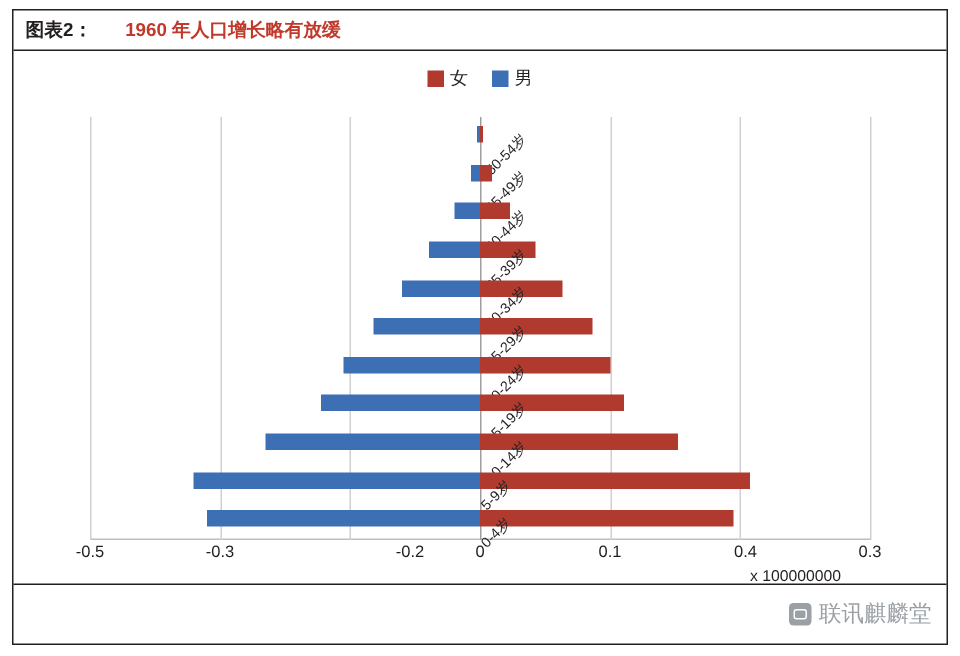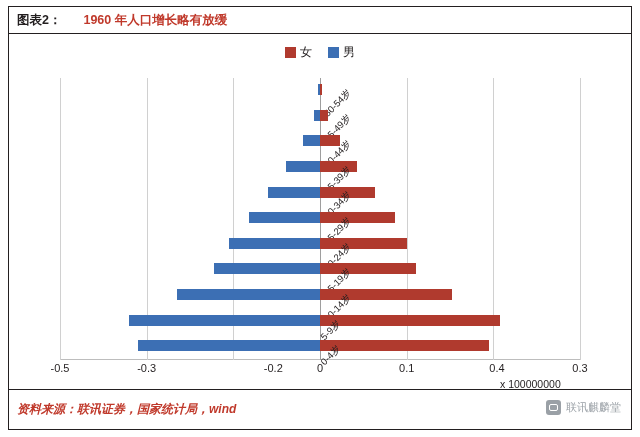--- a/index.html
+++ b/index.html
@@ -10,21 +10,21 @@
   }
   .frame{position:absolute;left:8px;top:6px;width:624px;height:424px;border:1px solid #231f20;box-sizing:border-box;}
   
   .header{position:absolute;left:9px;top:7px;width:622px;height:27px;border-bottom:1px solid #231f20;box-sizing:border-box;display:flex;align-items:center;}
   .header .fignum{font-size:12.5px;font-weight:bold;color:#231f20;margin-left:8px;letter-spacing:0px;}
   .header .figtitle{font-size:12.5px;font-weight:bold;color:#c0392b;margin-left:22px;}
   
   .footer{position:absolute;left:9px;top:389px;width:622px;height:40px;border-top:1px solid #231f20;box-sizing:border-box;}
   .footer .src{position:absolute;left:8px;top:11px;font-size:12px;color:#c0392b;font-style:italic;font-weight:bold;}
   .footer .wm{position:absolute;right:10px;top:10px;display:flex;align-items:center;gap:5px;}
-  .footer .wm-text{font-size:11px;color:#9aa0a6;}
+  .footer .wm-text{font-size:15px;color:#9aa0a6;}
   .wm-logo{width:15px;height:15px;border-radius:3px;background:#9aa0a6;position:relative;}
   .wm-logo:before{content:"";position:absolute;left:3px;top:4px;width:9px;height:7px;border:1.4px solid #ffffff;border-radius:2px;box-sizing:border-box;}
   
   .legend{position:absolute;left:0;top:44px;width:640px;display:flex;justify-content:center;align-items:center;gap:16px;}
   .legend .item{display:flex;align-items:center;gap:4px;font-size:12px;color:#231f20;}
   .sw{width:11px;height:11px;display:inline-block;}
   .sw-f{background:#b03a2e;}
   .sw-m{background:#3c6fb4;}
   
   .chart{position:absolute;left:60px;top:78px;width:520px;height:290px;}
@@ -134,18 +134,17 @@
       <div class="xtick" style="left: 173.333px; margin-left: 40px;">-0.2</div>
       <div class="xtick" style="left: 260px;">0</div>
       <div class="xtick" style="left: 346.667px;">0.1</div>
       <div class="xtick" style="left: 409px; margin-left: 28px;">0.4</div>
       <div class="xtick" style="left: 520px;">0.3</div>
     </div>
   <div class="xunit">x 100000000</div>
 </div>
 
 <div class="footer">
-  <span class="src">资料来源：联讯证券，国家统计局，wind</span>
   <span class="wm">
     <span class="wm-logo"></span>
     <span class="wm-text">联讯麒麟堂</span>
   </span>
 </div>
 
 </body></html>

